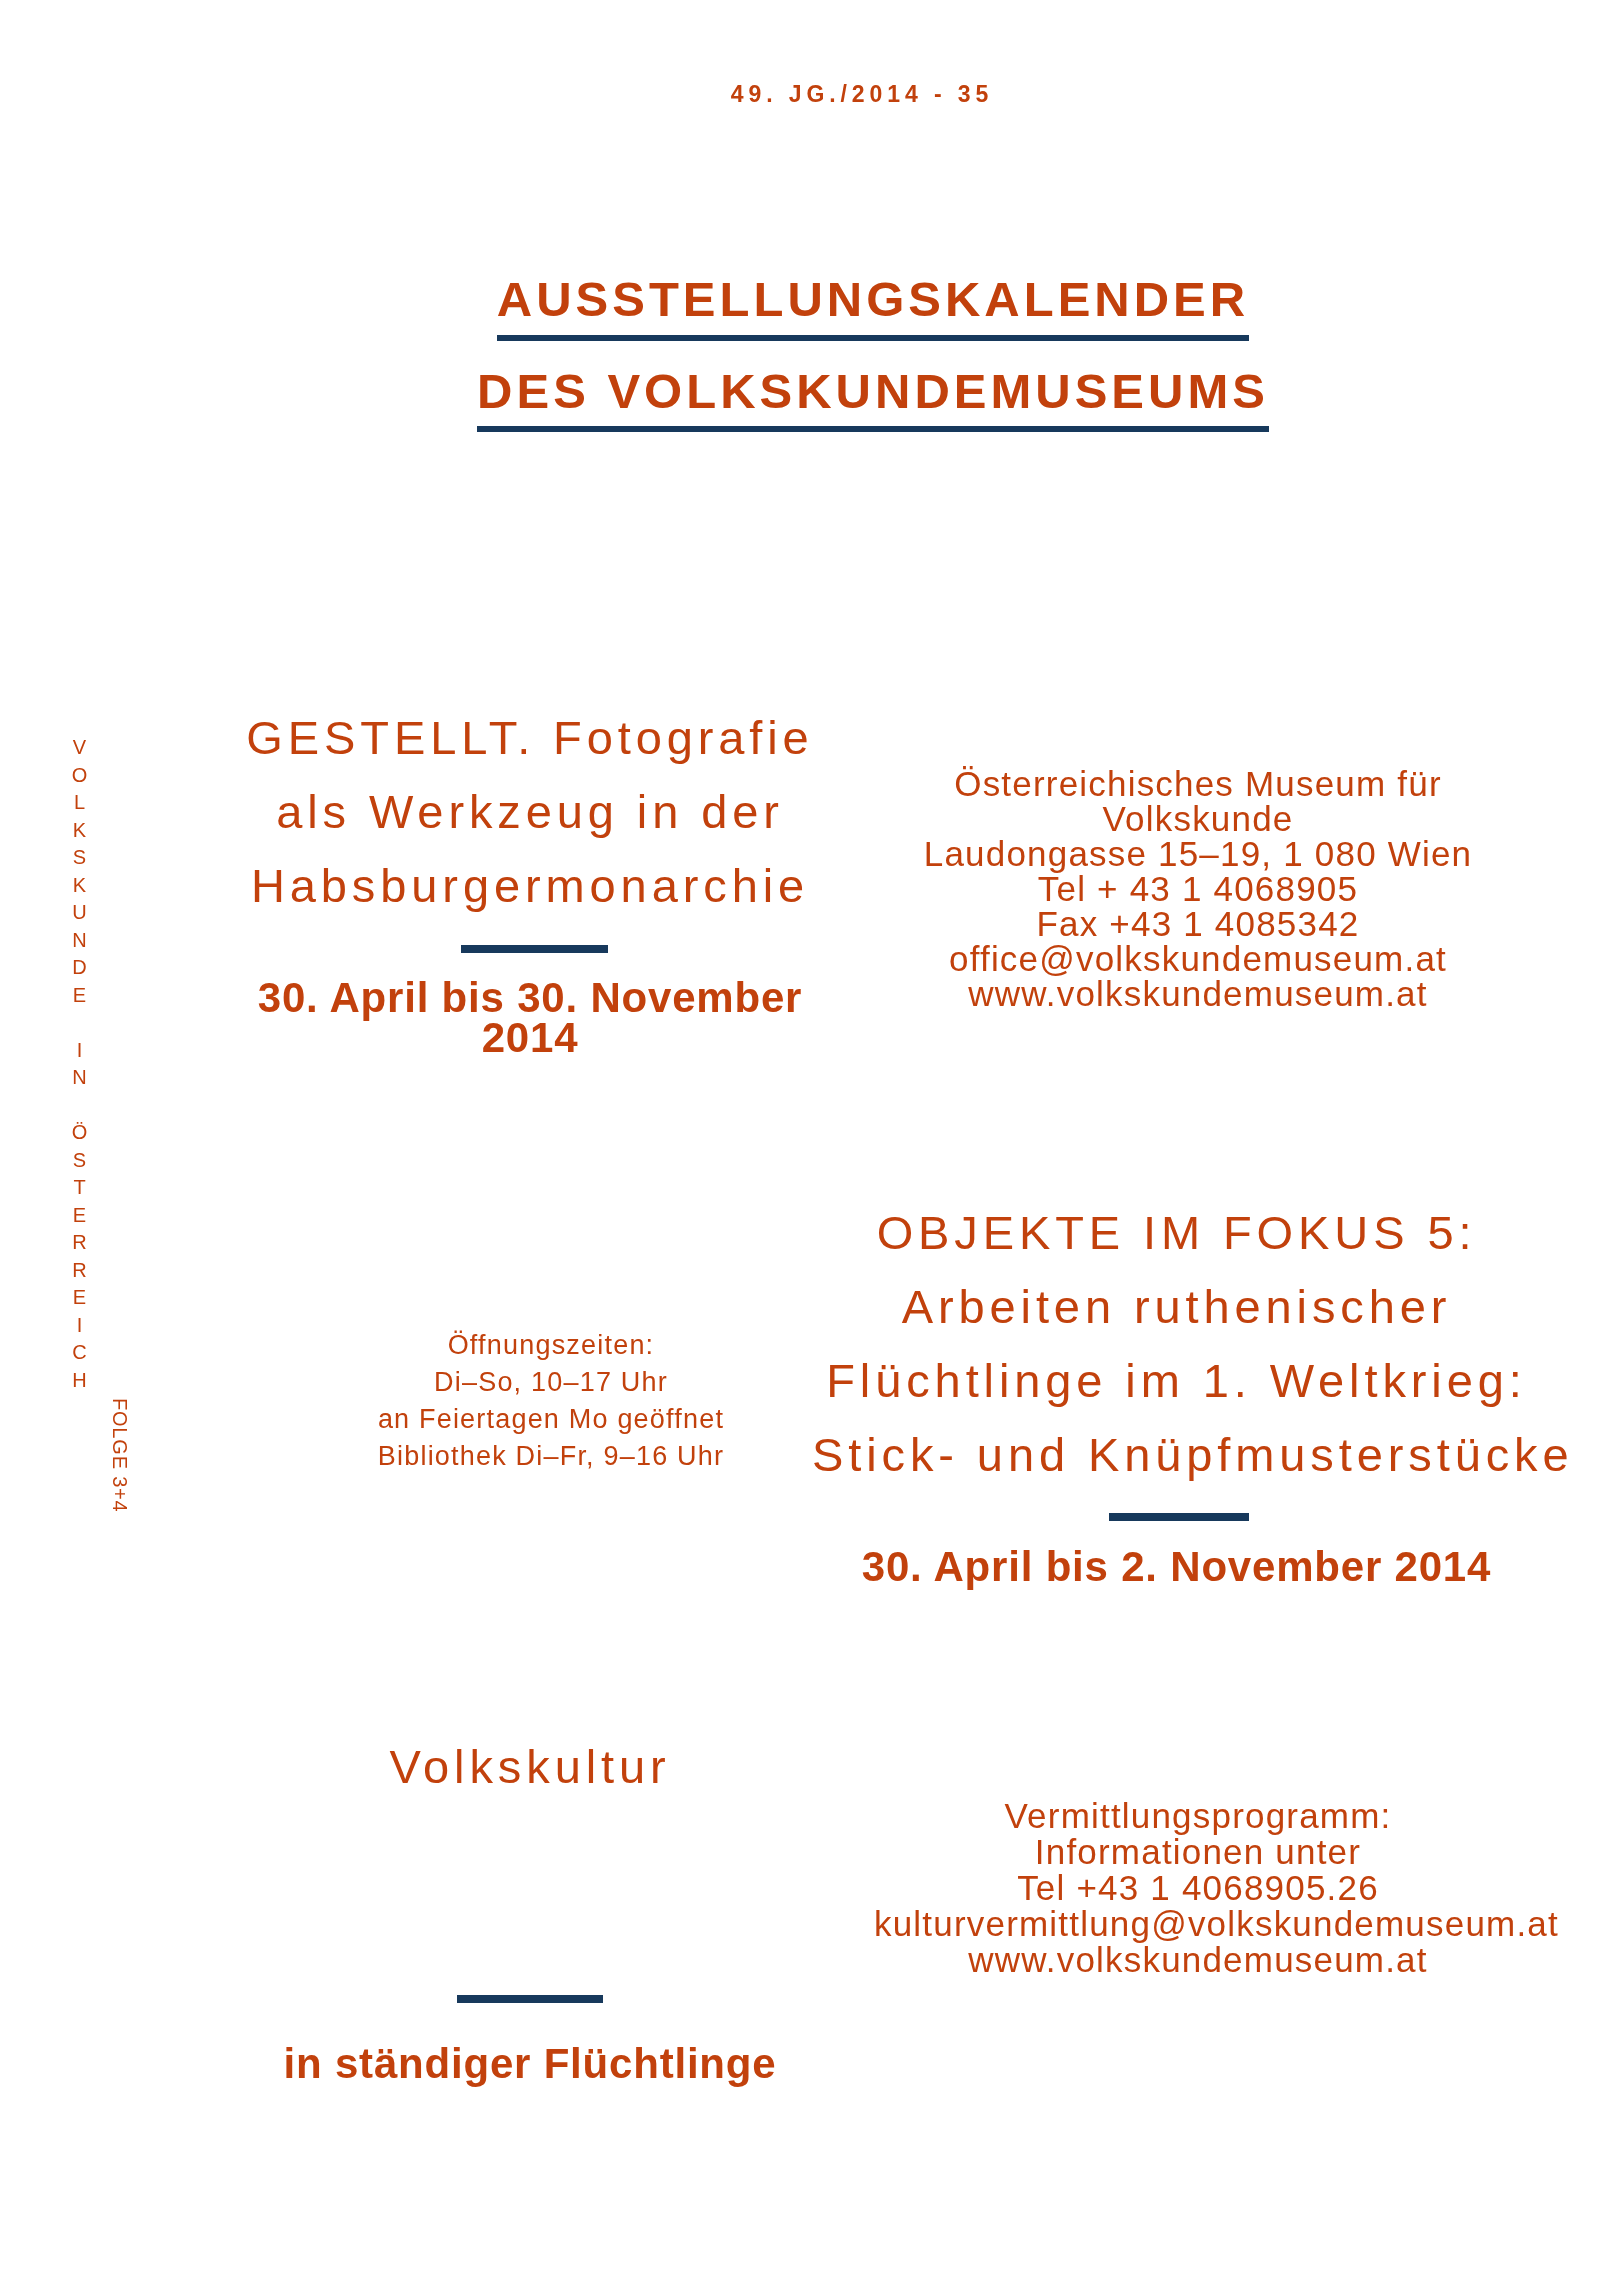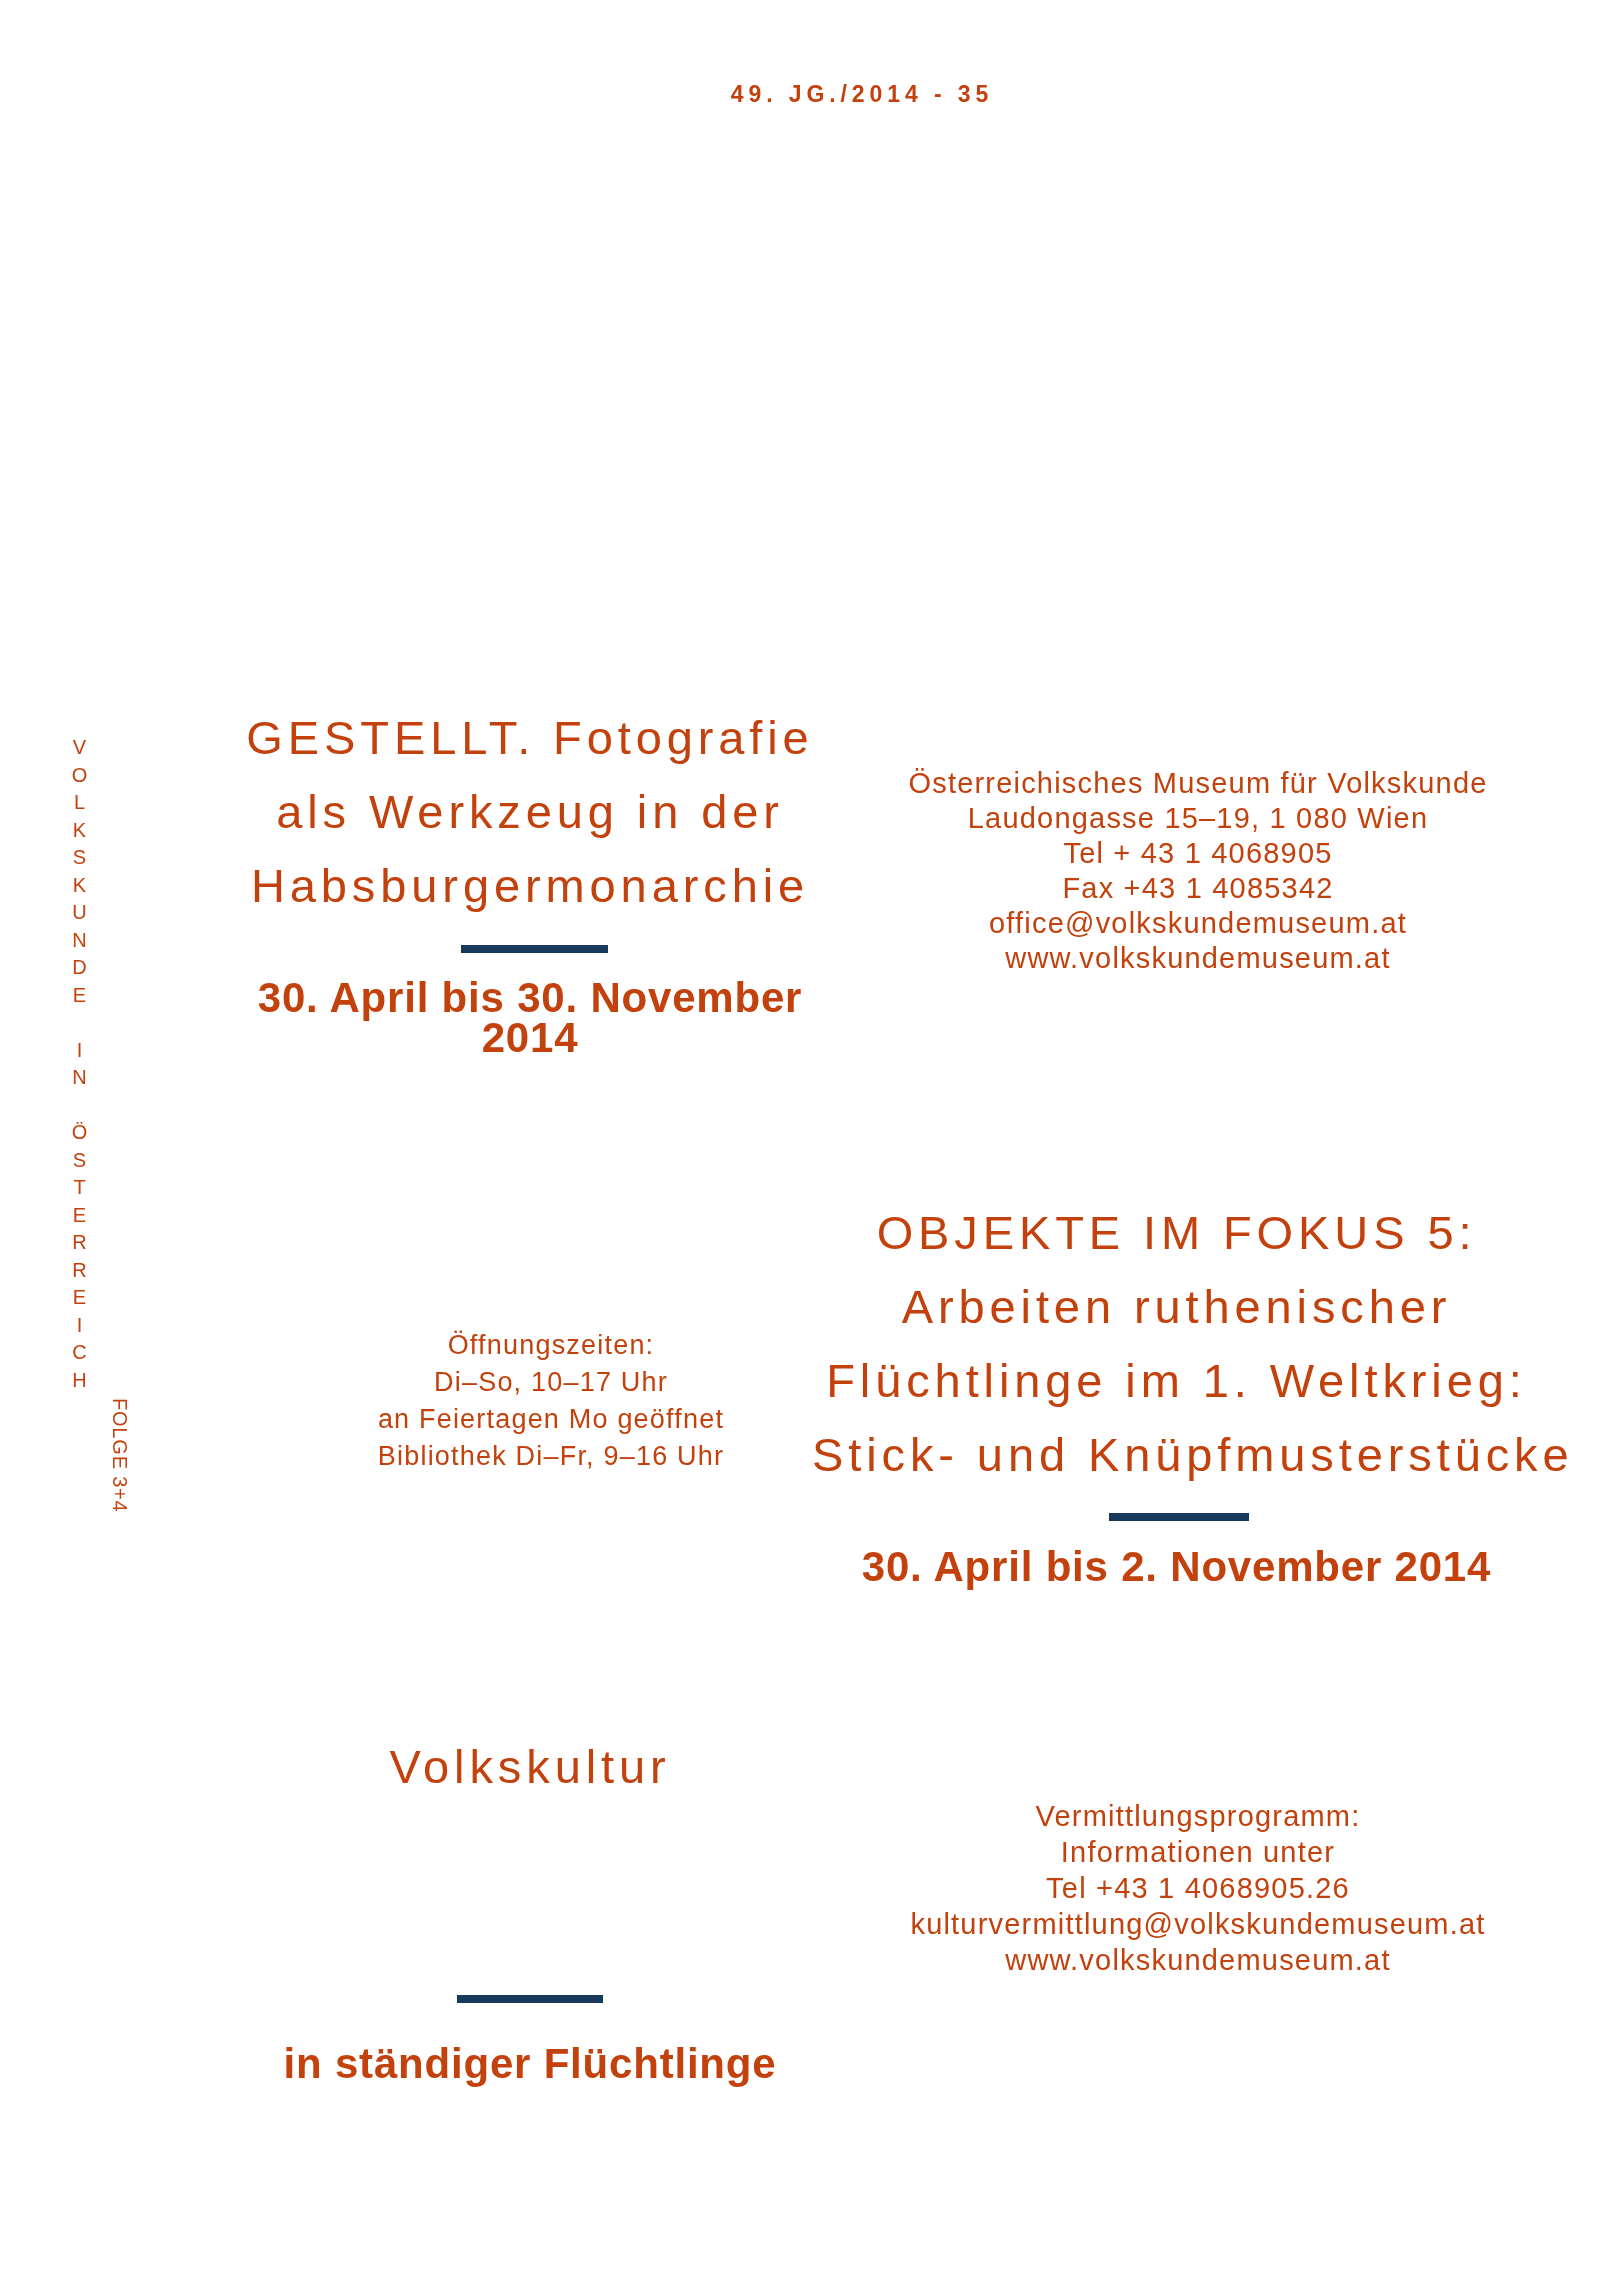--- a/index.html
+++ b/index.html
@@ -57,32 +57,36 @@
   .rule-schau{top:1995px;left:457px;width:146px;}
 
   .date-line{
     font-size:42px;font-weight:700;letter-spacing:0.8px;line-height:40px;
   }
   .date-gestellt{top:978px;left:206px;width:648px;}
   .date-objekte{top:1547px;left:812px;width:729px;}
   .note-schau{top:2044px;left:206px;width:648px;}
 
   
-  .info-block{font-size:29px;font-weight:400;letter-spacing:1.2px;}
+  .info-block{font-size:35px;font-weight:400;letter-spacing:1.2px;}
   .contact-block{top:766px;left:874px;width:648px;line-height:35px;}
   .hours-block{top:1327px;left:308px;width:486px;line-height:37px;font-size:27px;}
   .mediation-block{top:1798px;left:874px;width:648px;line-height:36px;}
 </style>
 </head>
 <body>
 
 <div class="page">
 
   <div class="abs issue-header center">49. JG./2014 - 35</div>
 
+  <div class="abs title-block center">
+    <span class="title-line">AUSSTELLUNGSKALENDER</span><br>
+    <span class="title-line">DES VOLKSKUNDEMUSEUMS</span>
+  </div>
 
   <div class="abs spine-letters">V
 O
 L
 K
 S
 K
 U
 N
 D

